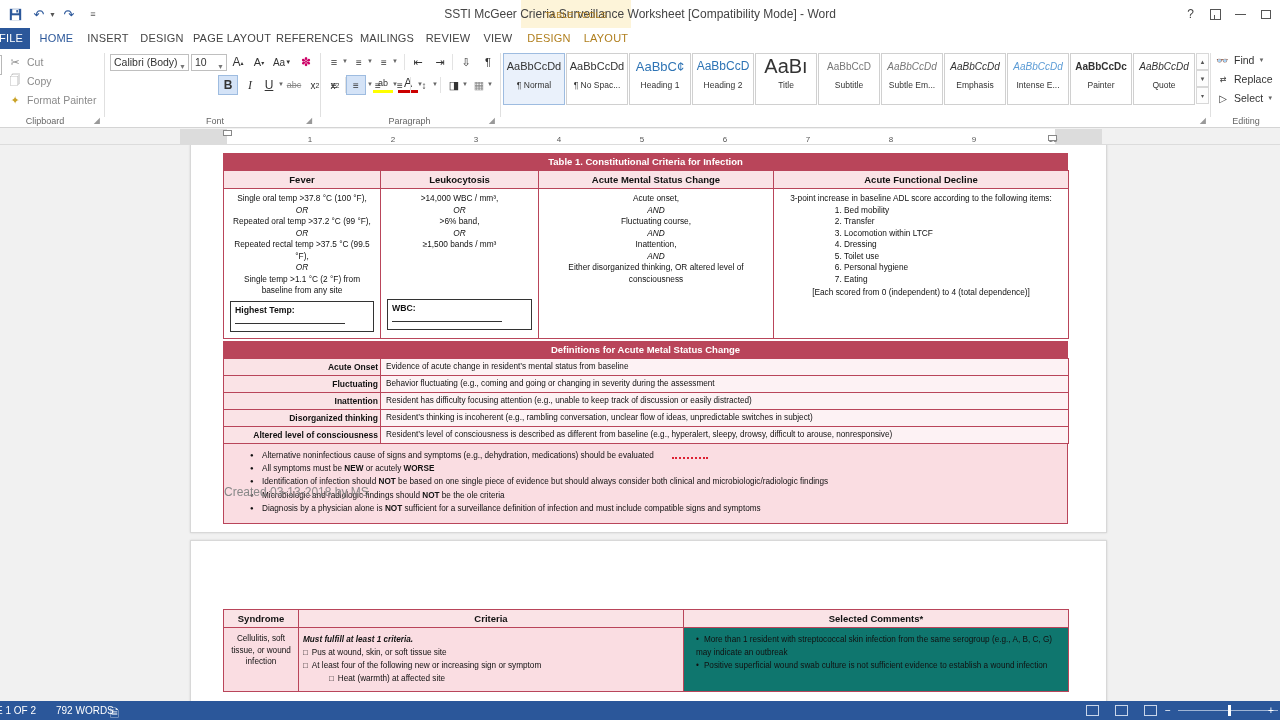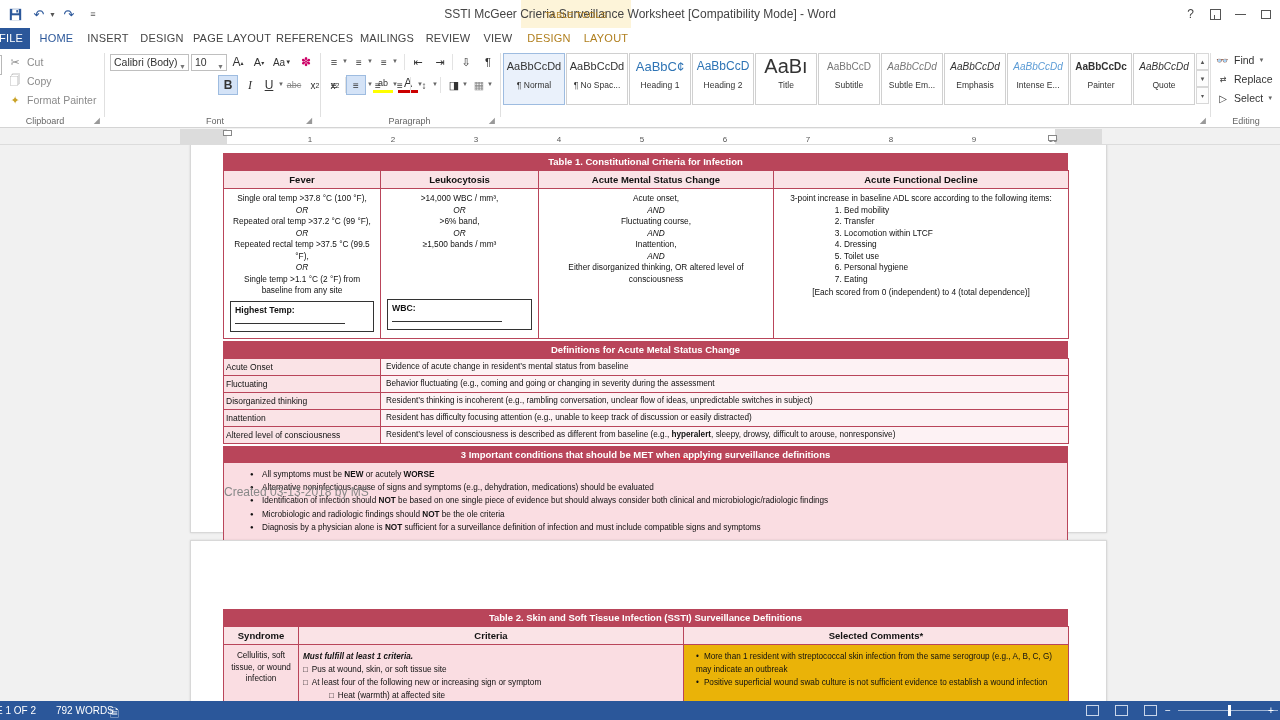--- a/index.html
+++ b/index.html
@@ -112,34 +112,34 @@
   .cell { background:#fff; font-size:8.3px; color:#111; padding:4px 4px 6px; line-height:11.5px;
           text-align:center; }
   .cell.left { text-align:left; }
   .ital { font-style:italic; }
   .numlist { text-align:left; padding-left:56px; }
   .numlist li { list-style:decimal; margin-left:10px; line-height:11.5px; }
   .fillbox { border:1px solid #333; margin:4px 2px 0; padding:3px 4px; text-align:left;
              font-size:8.7px; font-weight:bold; color:#111; }
   .ul-line { border-bottom:1px solid #333; display:inline-block; width:110px; }
 
-  .defrow-label { background:#fae3e6; text-align:left; font-weight:normal; font-size:8.5px;
+  .defrow-label { background:#fae3e6; text-align:right; font-weight:bold; font-size:8.5px;
                   padding:3px 2px; color:#111; }
   .defrow-text { background:#fdf2f4; font-size:8.2px; color:#111; padding:3px 5px; }
 
   .cond-body { background:#fadde2; padding:5px 4px 8px 4px; font-size:8.2px; color:#111; }
   .cond-body li { list-style:none; line-height:13px; position:relative; padding-left:34px; }
   .cond-body li:before { content:"\25CF"; position:absolute; left:22px; top:0; font-size:6px; }
   .cond-sub { list-style:none; line-height:13px; position:relative; padding-left:72px; }
   .cond-sub:before { content:"\2192"; position:absolute; left:50px; top:0; font-size:9px; }
   .created { position:absolute; left:33px; top:340px; font-size:12px; color:#888; }
 
   .p2title { position:absolute; left:0; top:42px; width:917px; text-align:center;
              font-size:15px; color:#5f5f5f; }
-  .squiggle { border-bottom:2px dotted #d23; padding-bottom:18px;font-weight:bold; }
+  .squiggle { border-bottom:2px dotted #d23; padding-bottom:18px; }
   .chk:before { content:"\25A1"; margin-right:4px; font-size:8px; }
   .bul:before { content:"\2022"; margin-right:5px; }
 
   
   .status { position:absolute; left:0; top:701px; width:1280px; height:19px; background:#2b579a;
             color:#fff; font-size:10px; }
   .st-item { position:absolute; top:4px; font-size:10px; color:#fff; }
   .zoom-track { position:absolute; top:9px; width:100px; height:1px; background:#9fb4d4; }
   .zoom-knob { position:absolute; top:4px; width:3px; height:11px; background:#fff; }
   .vbtn { position:absolute; top:4px; width:13px; height:11px; border:1px solid #c9d6ea; }
@@ -470,54 +470,52 @@
           <tbody>
               <tr>
             <td class="defrow-label">Acute Onset</td>
             <td class="defrow-text">Evidence of acute change in resident’s mental status from baseline</td>
               </tr>
           <tr>
             <td class="defrow-label">Fluctuating</td>
             <td class="defrow-text">Behavior fluctuating (e.g., coming and going or changing in severity during the assessment</td>
               </tr>
           <tr>
+            <td class="defrow-label">Inattention</td>
+            <td class="defrow-text">Resident has difficulty focusing attention (e.g., unable to keep track of discussion or easily distracted)</td>
+              </tr>
+          <tr>
             <td class="defrow-label">Disorganized thinking</td>
             <td class="defrow-text">Resident’s thinking is incoherent (e.g., rambling conversation, unclear flow of ideas, unpredictable switches in subject)</td>
-              </tr>
-          <tr>
-            <td class="defrow-label">Inattention</td>
-            <td class="defrow-text">Resident has difficulty focusing attention (e.g., unable to keep track of discussion or easily distracted)</td>
               </tr>
           <tr>
             <td class="defrow-label">Altered level of consciousness</td>
             <td class="defrow-text">Resident’s level of consciousness is described as different from baseline (e.g., <span class="squiggle">hyperalert</span>, sleepy, drowsy, difficult to arouse, nonresponsive)</td>
               </tr>
         </tbody>
           </table>
 
-        <div class="thead-red" style="margin-top:2px;">3 Important conditions that should be MET when applying surveillance definitions</div>
         <div class="cond-body" style="border:1px solid #b9455a;border-top:none;">
           <ul>
+            <li>Alternative noninfectious cause of signs and symptoms (e.g., dehydration, medications) should be evaluated</li>
             <li>All symptoms must be <b>NEW</b> or acutely <b>WORSE</b></li>
-            <li>Alternative noninfectious cause of signs and symptoms (e.g., dehydration, medications) should be evaluated</li>
             <li>Identification of infection should <b>NOT</b> be based on one single piece of evidence but should always consider both clinical and microbiologic/radiologic findings</li>
           </ul>
           <ul style="margin-top:1px;">
             <li class="cond-sub">Microbiologic and radiologic findings should <b>NOT</b> be the ole criteria</li>
             <li class="cond-sub">Diagnosis by a physician alone is <b>NOT</b> sufficient for a surveillance definition of infection and must include compatible signs and symptoms</li>
           </ul>
         </div>
       </div>
       <div class="created">Created 03-13-2018 by MS</div>
     </div>
 
     <div class="page page2">
 
       <div class="tblwrap" style="top:68px;">
-        <div class="thead-red">Table 2. Skin and Soft Tissue Infection (SSTI) Surveillance Definitions</div>
         <table class="tbl">
           <colgroup>
               <col style="width:75px">
               <col style="width:385px">
               <col style="width:385px">
             </colgroup>
           <tbody>
               <tr>
             <th class="colhdr">Syndrome</th>
             <th class="colhdr">Criteria</th>
@@ -525,21 +523,21 @@
           </tr>
           <tr>
             <td class="cell" style="background:#fadde2;font-size:8.2px;padding-top:5px;">Cellulitis, soft tissue, or wound infection</td>
             <td class="cell left" style="background:#fadde2;font-size:8.2px;padding-top:5px;line-height:13px;">
               <div style="font-style:italic;font-weight:bold;">Must fulfill at least 1 criteria.</div>
               <div class="chk">Pus at wound, skin, or soft tissue site</div>
               <div class="chk">At least four of the following new or increasing sign or symptom</div>
               <div class="chk" style="margin-left:26px;">Heat (warmth) at affected site</div>
 
             </td>
-            <td class="cell left" style="background:#eab308;font-size:8.2px;padding-top:5px;padding-left:12px;line-height:13px;">
+            <td class="cell left" style="background:#0f766e;font-size:8.2px;padding-top:5px;padding-left:12px;line-height:13px;">
               <div class="bul">More than 1 resident with streptococcal skin infection from the same serogroup (e.g., A, B, C, G) may indicate an outbreak</div>
               <div class="bul">Positive superficial wound swab culture is not sufficient evidence to establish a wound infection</div>
             </td>
           </tr>
         </tbody>
           </table>
       </div>
     </div>
   </div>
 

